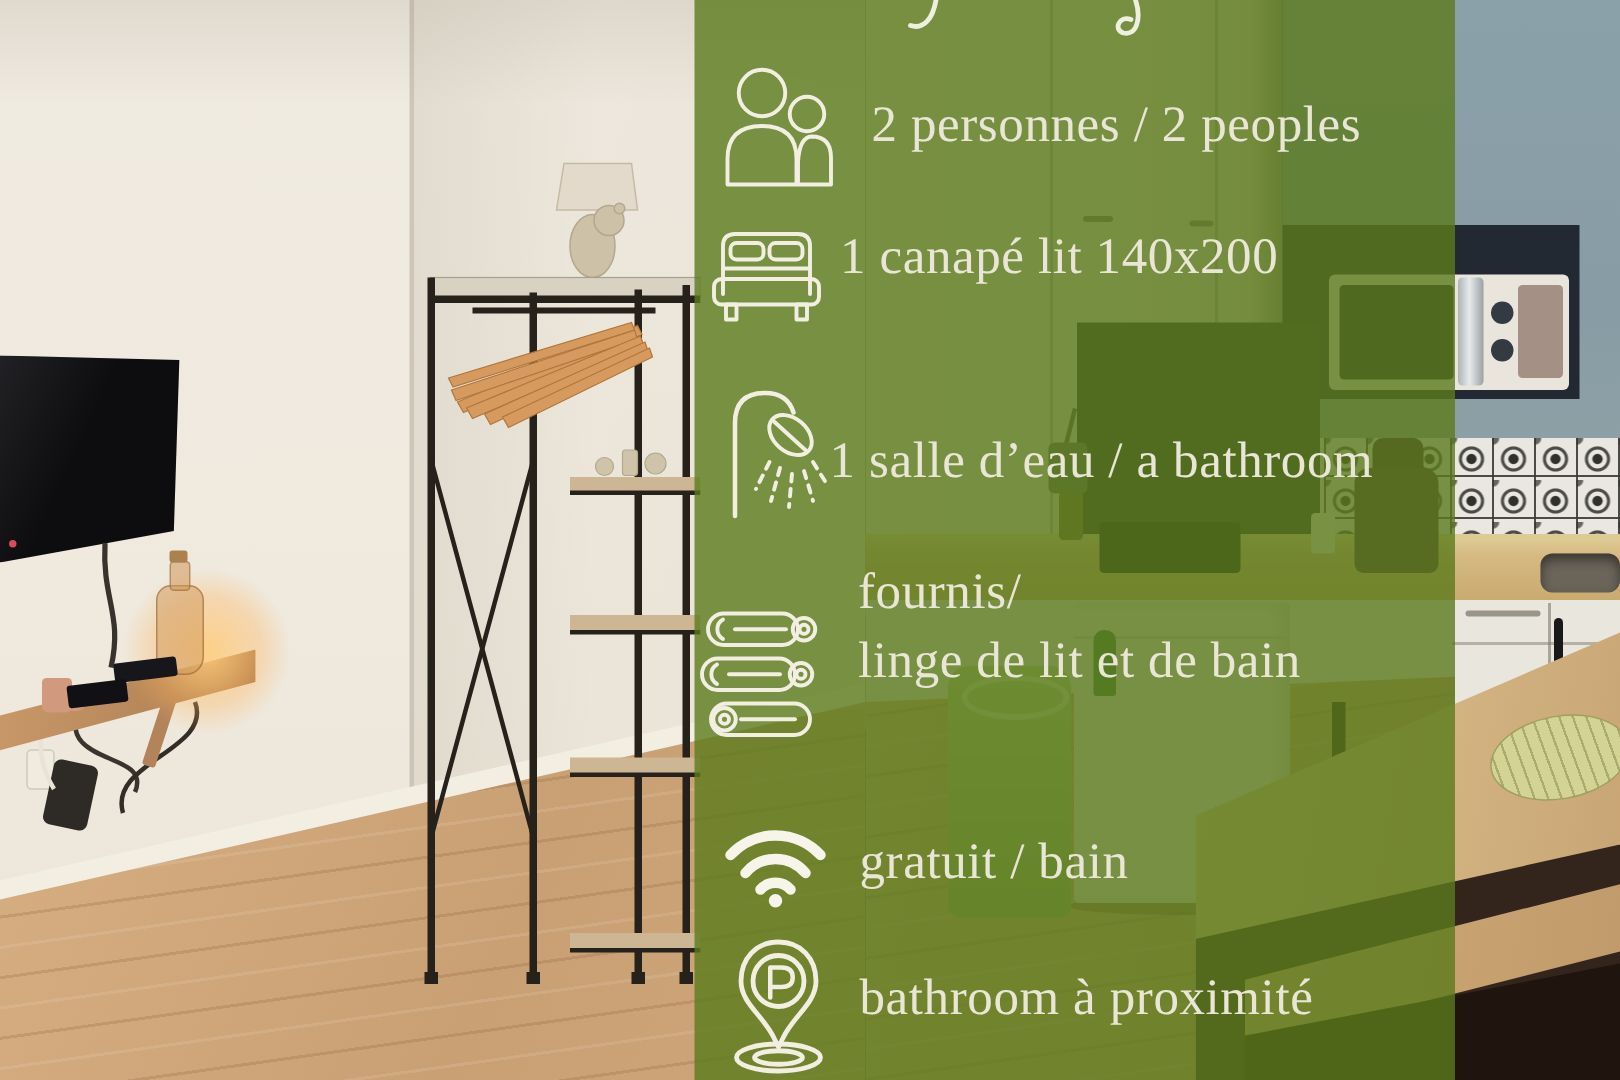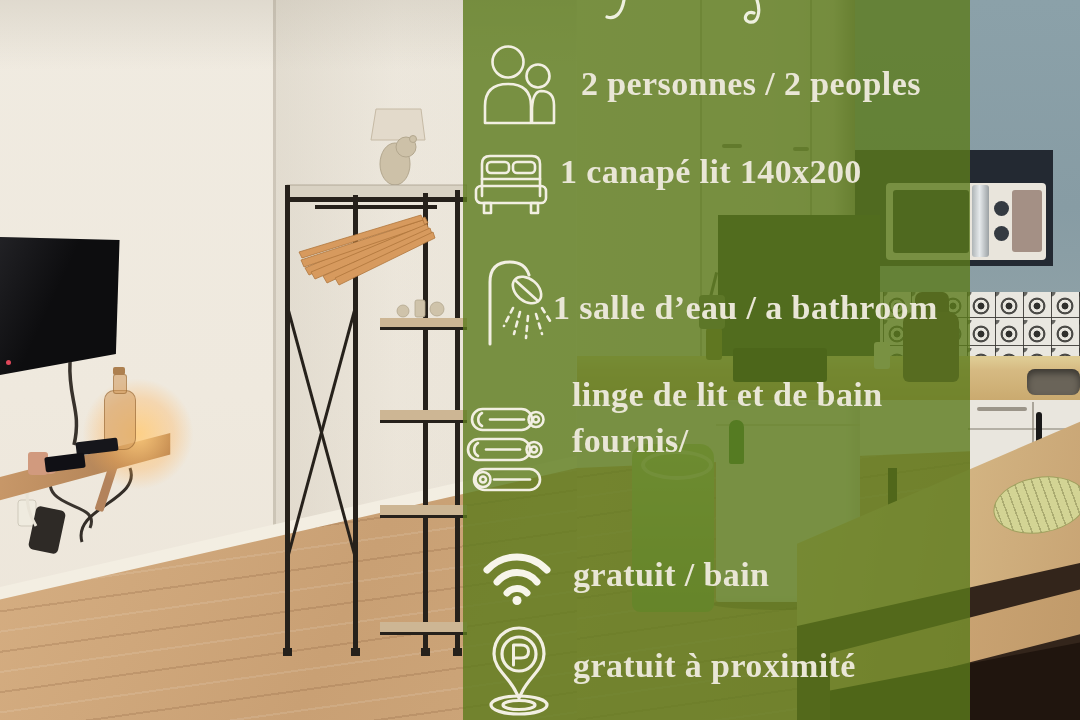--- a/index.html
+++ b/index.html
@@ -128,21 +128,21 @@
   .bench{left:830px;top:580px;width:250px;height:118px;
     background:linear-gradient(100deg,#d2ab79,#c09a6a);
     clip-path:polygon(0 62%,100% 8%,100% 46%,0 100%);}
   .bottom-dark{left:830px;top:640px;width:250px;height:80px;background:#20150e;
     clip-path:polygon(0 63%,100% 3%,100% 100%,0 100%);}
 
   
   .green-overlay{left:463px;top:0;width:507px;height:720px;background:rgba(91,122,28,.80);z-index:40;}
   .overlay-content{left:0;top:0;width:1080px;height:720px;z-index:50;}
   .amen-text{position:absolute;color:#e9e6d6;font-size:34px;line-height:46px;letter-spacing:.4px;white-space:nowrap;}
-  .amen-text span{display:block;font-weight:bold;}
+  .amen-text span{display:block;}
   .icon{position:absolute;}
   .icon svg{display:block;}
   .thin{stroke:#f2efe2;stroke-width:2.6;fill:none;stroke-linecap:round;stroke-linejoin:round;}
   .bold{stroke:#f7f5ea;stroke-width:7;fill:none;stroke-linecap:round;}
   .pstroke{stroke:#f2efe2;stroke-width:3.2;fill:none;stroke-linecap:round;stroke-linejoin:round;}
 </style>
 </head>
 <body>
 
 <div class="stage">
@@ -338,22 +338,22 @@
           <circle cx="68" cy="44.5" r="3"></circle>
         <path d="M12 38 a7.5 7.5 0 0 0 0 13"></path>
           <path d="M20 44.5 H54"></path>
         <rect x="8" y="64" width="66" height="21" rx="10.5"></rect>
         <circle cx="17" cy="74.5" r="7.5"></circle>
           <circle cx="17" cy="74.5" r="3"></circle>
         <path d="M28 74.5 H64"></path>
       </svg>
     </div>
     <div class="amen-text" style="left:572px;top:372px;">
+      <span>fournis/</span>
       <span>linge de lit et de bain</span>
-      <span>fournis/</span>
     </div>
 
     <div class="icon" style="left:480px;top:543px;">
       <svg width="74" height="64" viewBox="0 0 74 64" class="bold">
         <path d="M7 27 A41 41 0 0 1 67 27"></path>
         <path d="M17 39 A26 26 0 0 1 57 39"></path>
         <path d="M27 50 A13.5 13.5 0 0 1 47 50"></path>
         <circle cx="37" cy="57.5" r="4.5" fill="#f7f5ea" stroke="none"></circle>
       </svg>
     </div>
@@ -364,17 +364,17 @@
     <div class="icon" style="left:482px;top:624px;">
       <svg width="74" height="92" viewBox="0 0 74 92" class="pstroke">
         <ellipse cx="37" cy="81" rx="28" ry="9"></ellipse>
         <ellipse cx="37" cy="81" rx="16" ry="4.5"></ellipse>
         <path d="M37 4 C22 4 12 15 12 30 C12 45 27 53 34 68 L37 74 L40 68 C47 53 62 45 62 30 C62 15 52 4 37 4 Z"></path>
         <circle cx="37" cy="30" r="17"></circle>
         <path d="M31.5 41 V21 H39 Q46.5 21 46.5 27.5 Q46.5 34 39 34 H31.5" stroke-width="3"></path>
       </svg>
     </div>
     <div class="amen-text" style="left:573px;top:643px;">
-      <span>gratuit à proximité</span>
+      <span>bathroom à proximité</span>
     </div>
 
   </div>
 </div>
 
 </body></html>

